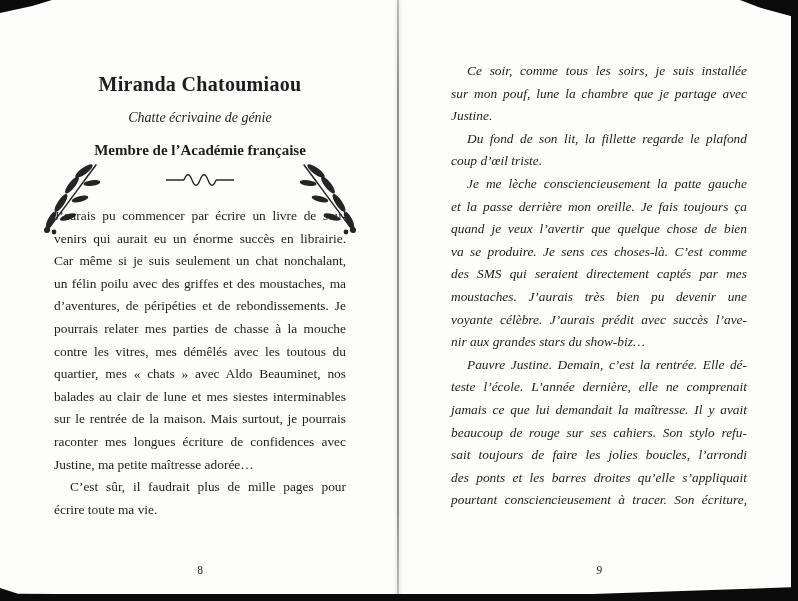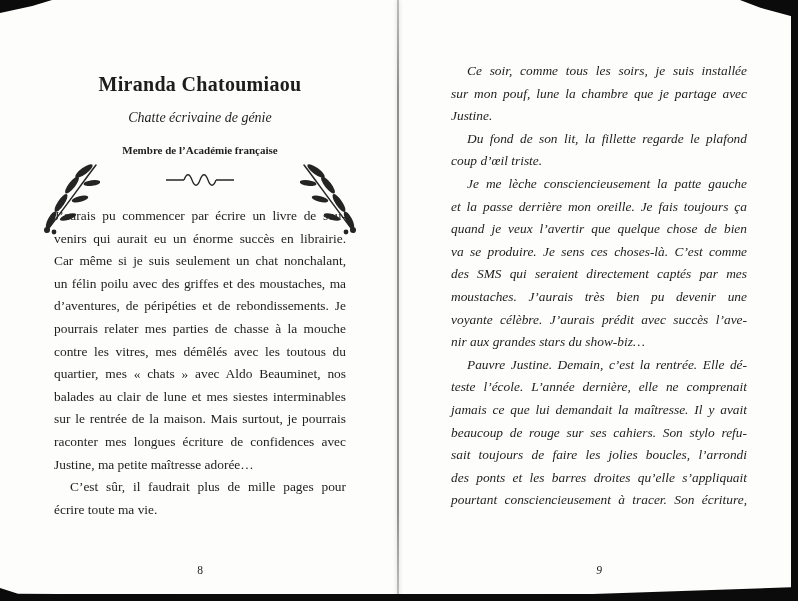--- a/index.html
+++ b/index.html
@@ -22,21 +22,21 @@
 
   .page-header { position: relative; text-align: center; }
   .title {
     margin: 72px 0 0;
     font-size: 20px;
     font-weight: 700;
     letter-spacing: .3px;
     line-height: 24px;
   }
   .subtitle   { margin-top: 12px; font-size: 14px; font-style: italic; line-height: 20px; }
-  .affiliation{ margin-top: 14px; font-size: 11px; font-weight: 700; line-height: 17px; }
+  .affiliation{ margin-top: 14px; font-size: 15px; font-weight: 700; line-height: 17px; }
   .divider    { display: block; margin: 14px auto 0; }
 
   .branch { position: absolute; top: 90px; }
   .branch-left  { left: -16px; }
   .branch-right { right: -16px; transform: scaleX(-1); }
 
   .body { margin-top: 18px; font-size: 13.4px; line-height: 22.6px; }
   .page-right .body { margin-top: 60px; }
 
   .para { margin: 0; }

